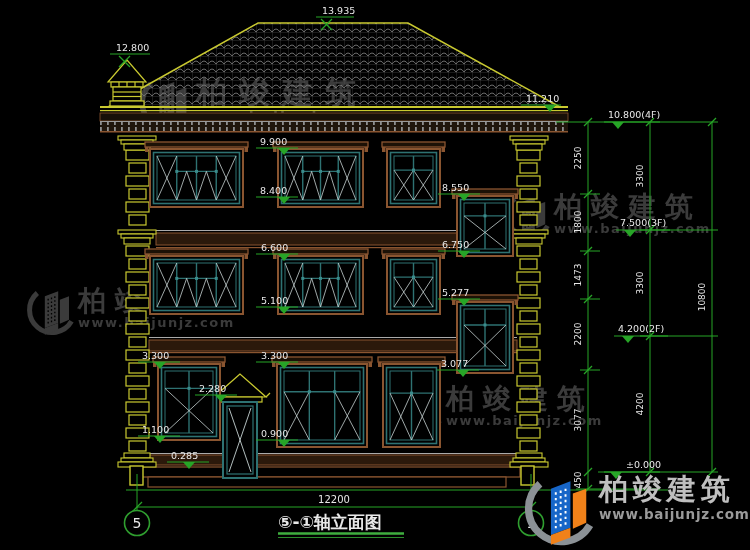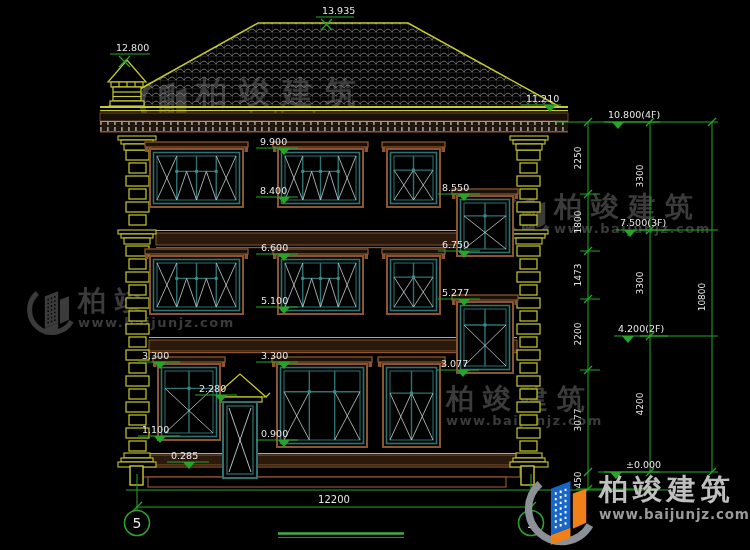--- a/index.html
+++ b/index.html
@@ -574,20 +574,21 @@
         <circle cx="531" cy="523" r="12.5" fill="#000" stroke="#2f9e2f" stroke-width="1.6"></circle>
         <text x="531" y="528" fill="#e8e8e8" font-size="14" text-anchor="middle">1</text>
       </g>
 
     <line x1="126" y1="490" x2="668" y2="490" stroke="#27a527" stroke-width="1"></line>
 
     <line x1="278" y1="533.5" x2="404" y2="533.5" stroke="#3fae3f" stroke-width="2.5"></line>
     <line x1="278" y1="537.5" x2="404" y2="537.5" stroke="#2c8c2c" stroke-width="1"></line>
   </svg>
 
+  <div class="title" style="left:278px;top:511px;font-size:17px;">⑤-①轴立面图</div>
 
   <div class="brand" style="left:520px;top:474px;">
     <span id="brand-glyph"><svg width="74" height="78" viewBox="0 0 60 64">
    <path d="M16,8 A27,27 0 1 0 57,42" stroke="#8b9196" stroke-width="6" fill="none"></path>
    <polygon points="25,12 41,6 41,44 25,50" fill="#1766c8"></polygon>
    <line x1="29" y1="15" x2="29" y2="46" stroke="#fff" stroke-width="1.6" stroke-dasharray="2,2.6"></line>
    <line x1="33" y1="13.5" x2="33" y2="44.5" stroke="#fff" stroke-width="1.6" stroke-dasharray="2,2.6"></line>
    <line x1="37" y1="12" x2="37" y2="43" stroke="#fff" stroke-width="1.6" stroke-dasharray="2,2.6"></line>
    <polygon points="43,16 54,12 54,40 43,45" fill="#f08119"></polygon>
    <polygon points="25,50 41,44 41,52 25,58" fill="#f08119"></polygon>

